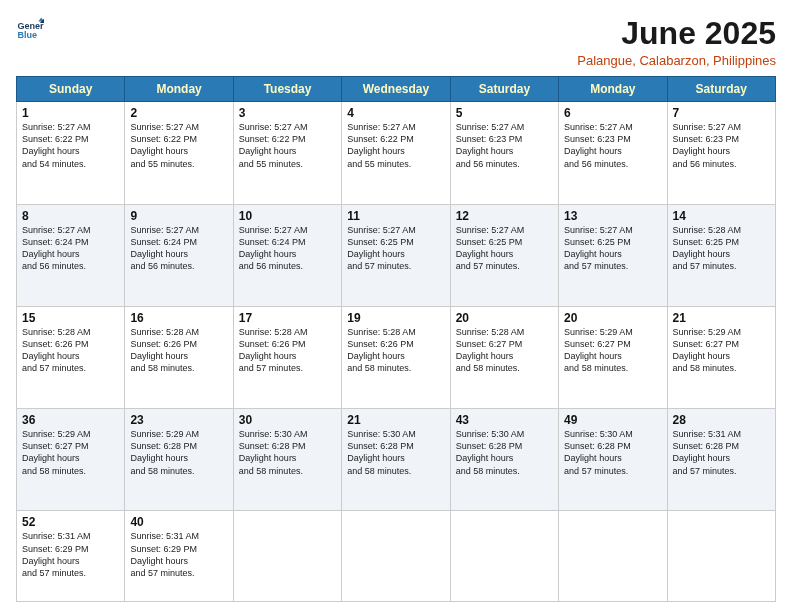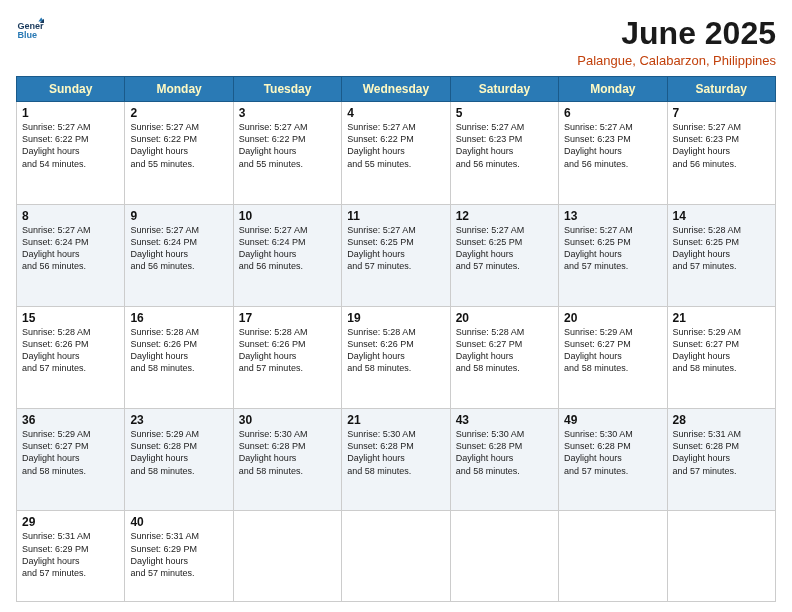--- a/index.html
+++ b/index.html
@@ -380,21 +380,21 @@
         <div class="cell-text">
           Sunrise: 5:31 AM<br>
           Sunset: 6:28 PM<br>
           Daylight hours<br>
           and 57 minutes.
         </div>
       </td>
         </tr>
         <tr>
           <td>
-        <span class="day-num">29</span>
+        <span class="day-num">52</span>
         <div class="cell-text">
           Sunrise: 5:31 AM<br>
           Sunset: 6:29 PM<br>
           Daylight hours<br>
           and 57 minutes.
         </div>
       </td>
           <td>
         <span class="day-num">40</span>
         <div class="cell-text">

